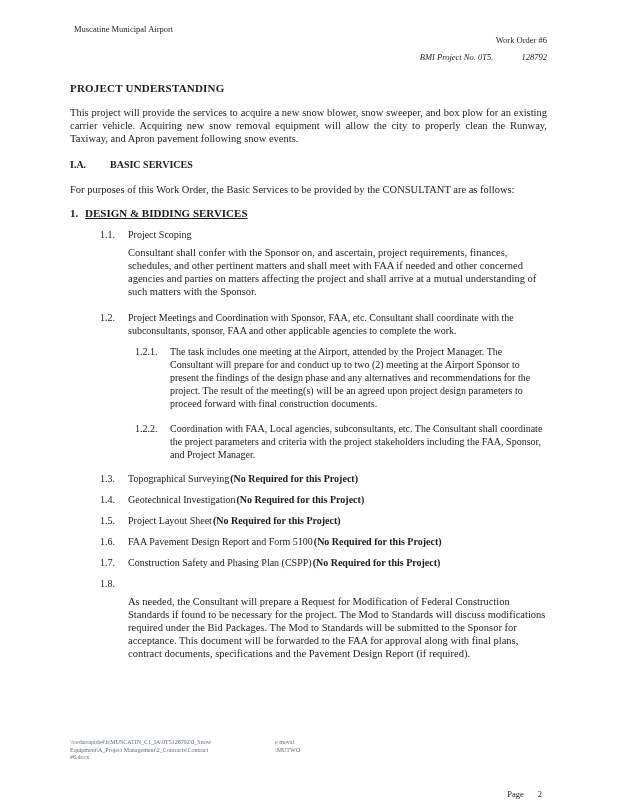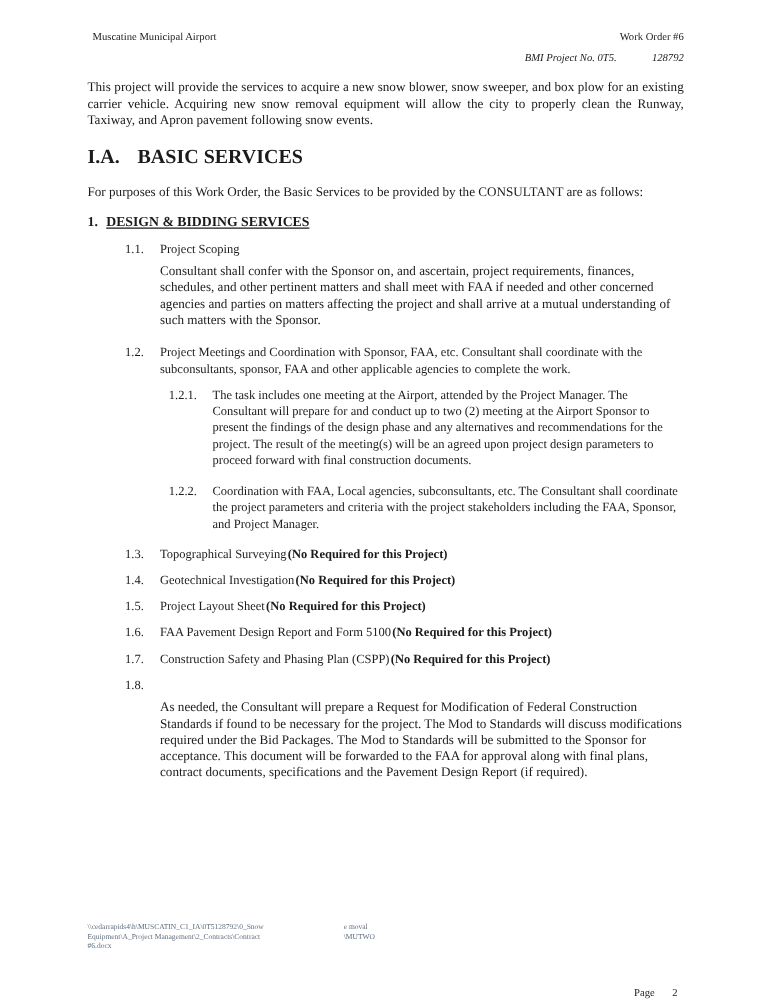--- a/index.html
+++ b/index.html
@@ -9,30 +9,30 @@
     width: 618px;
     height: 800px;
     background: #ffffff;
     font-family: "Liberation Serif", "DejaVu Serif", serif;
     color: #1b1b1b;
     overflow: hidden;
   }
   .content { padding: 24px 71px 0 70px; }
 
   
-  .hdr { display: flex; justify-content: space-between; font-size: 8.5px; line-height: 11px; }
+  .hdr { display: flex; justify-content: space-between; font-size: 8.5px; line-height: 11px; flex-direction: column; }
   .hdr-left { padding-left: 4px; }
   .hdr-right { text-align: right; }
   .hdr-right .line2 { margin-top: 6px; font-style: italic; }
   .hdr-right .proj-num { display: inline-block; margin-left: 26px; }
 
   
   .doc-title { margin-top: 19px; font-size: 11px; font-weight: bold; letter-spacing: .2px; }
   .intro { margin-top: 12px; font-size: 10.5px; line-height: 13px; text-align: justify; }
-  .sec-ia { margin-top: 14px; font-size: 16px; font-weight: bold; display: flex; }
+  .sec-ia { margin-top: 14px; font-size: 10px; font-weight: bold; display: flex; }
   .sec-ia .num { width: 40px; }
   .purpose { margin-top: 13px; font-size: 10.5px; line-height: 13px; }
   .sec-1 { margin-top: 11px; font-size: 11px; font-weight: bold; display: flex; }
   .sec-1 .num { width: 15px; }
   .sec-1 .ttl { text-decoration: underline; }
 
   
   .row { display: flex; font-size: 10px; line-height: 13px; }
   .lvl1 { padding-left: 30px; }
   .lvl2 { padding-left: 65px; }
@@ -76,20 +76,21 @@
       <div class="hdr-left">Muscatine Municipal Airport</div>
       <div class="hdr-right">
         <div class="line1">Work Order #6</div>
         <div class="line2">
           <span>BMI Project No. 0T5.</span>
           <span class="proj-num">128792</span>
         </div>
       </div>
     </div>
 
+    <div class="doc-title">PROJECT UNDERSTANDING</div>
 
     <p class="intro">This project will provide the services to acquire a new snow blower, snow sweeper, and box plow for an existing carrier vehicle. Acquiring new snow removal equipment will allow the city to properly clean the Runway, Taxiway, and Apron pavement following snow events.</p>
 
     <div class="sec-ia">
       <span class="num">I.A.</span>
       <span class="ttl">BASIC SERVICES</span>
     </div>
 
     <p class="purpose">For purposes of this Work Order, the Basic Services to be provided by the CONSULTANT are as follows:</p>
 

